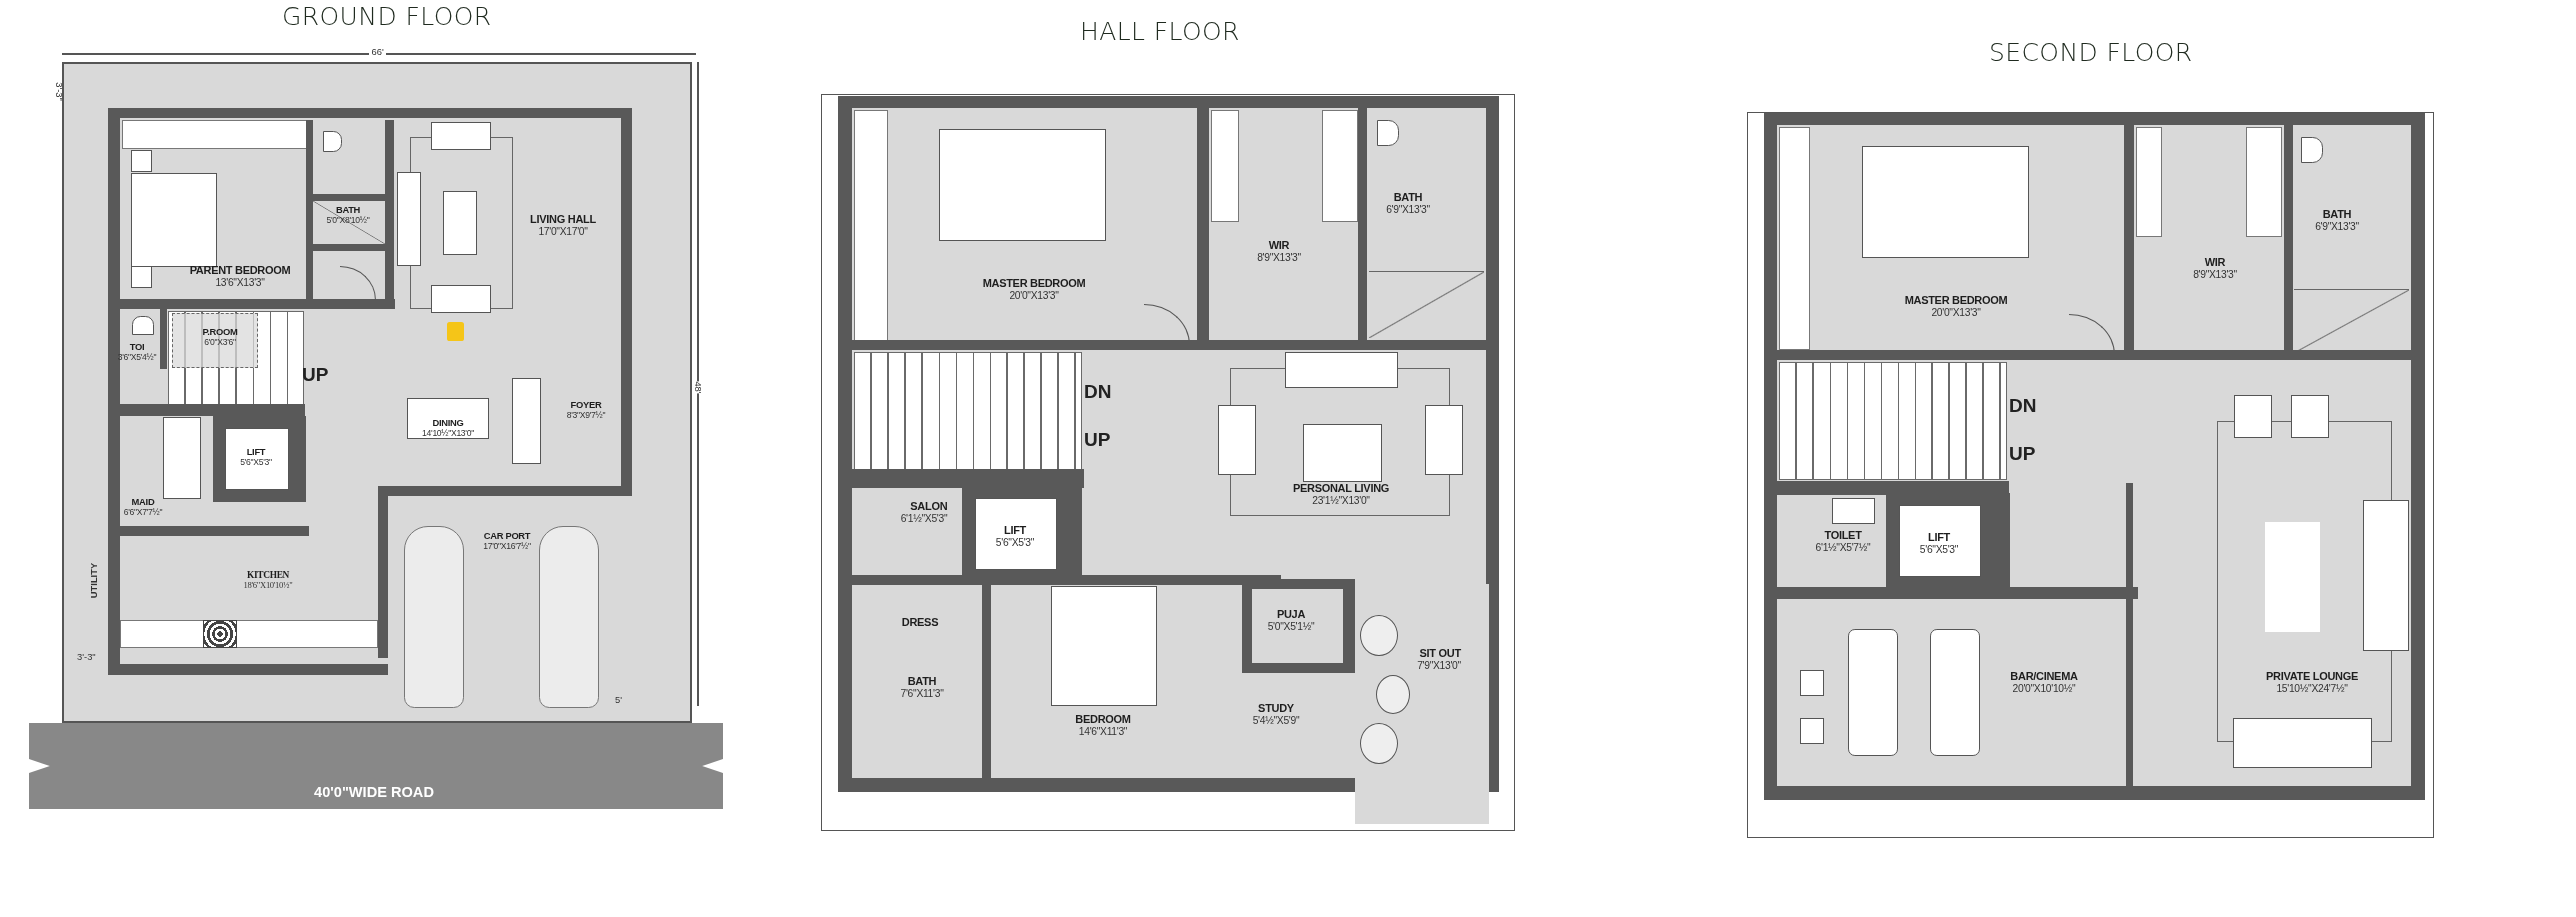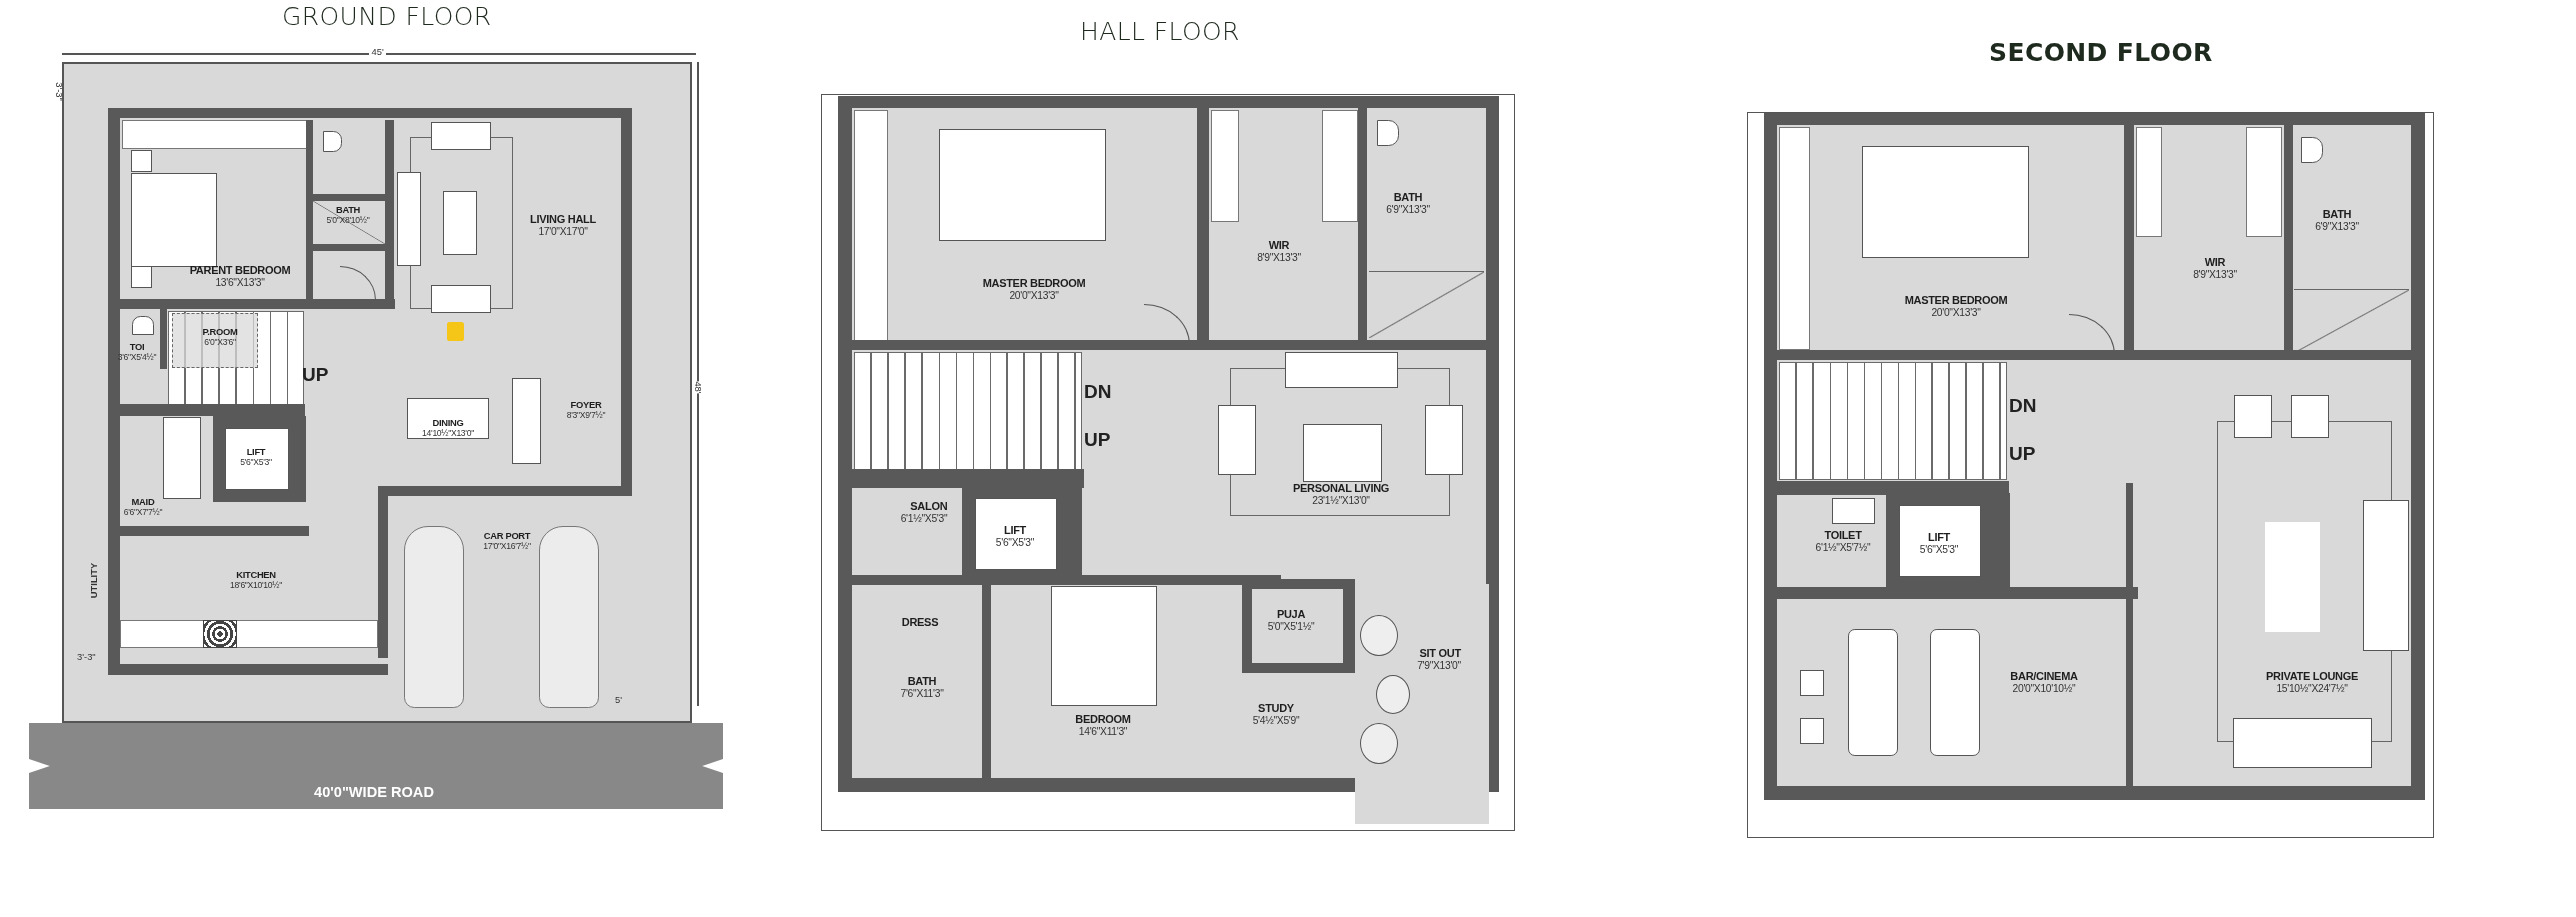--- a/index.html
+++ b/index.html
@@ -24,21 +24,21 @@
   .circ{position:absolute;border:1.7px solid #555;border-radius:50%;background:#eee;box-sizing:border-box;}
   .note-icon{position:absolute;width:17px;height:19px;background:#f5c518;border-radius:2.6px;}
 </style>
 </head>
 <body>
 
 <div>
   <div class="title" style="left:282px;top:1.7px;">GROUND FLOOR</div>
 
   <div class="abs" style="left:62px;top:53px;width:634px;height:1.7px;background:#555;"></div>
-  <div class="dimlbl" style="left:369px;top:46px;background:#fff;padding:0 2.6px;">45'</div>
+  <div class="dimlbl" style="left:369px;top:46px;background:#fff;padding:0 2.6px;">66'</div>
 
   <div class="abs" style="left:697px;top:62px;width:1.7px;height:644px;background:#555;"></div>
   <div class="dimlbl" style="left:692px;top:382px;background:#fff;transform:rotate(90deg);">48'</div>
 
   <div class="abs plot" style="left:62px;top:62px;width:630px;height:661px;border:2.6px double #555;"></div>
   <div class="dimlbl" style="left:50px;top:86px;transform:rotate(90deg);">3'-3"</div>
 
   <div class="abs wall" style="left:108px;top:108px;width:524px;height:567px;"></div>
   <div class="abs floorfill" style="left:120px;top:118px;width:501px;height:546px;"></div>
 
@@ -109,21 +109,21 @@
     <span class="dm" style="font-size:8.6px;">14'10½"X13'0"</span>
   </div>
   <div class="furn" style="left:512px;top:378px;width:29px;height:86px;"></div>
   <div class="room-label" style="left:586px;top:410px;">
     <span class="nm" style="font-size:9.4px;">FOYER</span>
     <span class="dm" style="font-size:8.6px;">8'3"X9'7½"</span>
   </div>
   <div class="abs wall" style="left:378px;top:486px;width:254px;height:10.3px;"></div>
   <div class="abs wall" style="left:378px;top:486px;width:10.3px;height:172px;"></div>
 
-  <div class="room-label" style="left:256px;top:580px;">
+  <div class="room-label" style="left:268px;top:580px;font-family:Liberation Serif, serif;">
     <span class="nm" style="font-size:9.4px;">KITCHEN</span>
     <span class="dm" style="font-size:8.6px;">18'6"X10'10½"</span>
   </div>
   <div class="abs white" style="left:120px;top:620px;width:258px;height:27.5px;border:0.9px solid #777;"></div>
   <div class="abs" style="left:203px;top:620px;width:34px;height:27.5px;background:repeating-radial-gradient(circle,#444 0 2.6px,#fff 2.6px 5.2px);border:0.9px solid #444;"></div>
   <div class="dimlbl" style="left:76px;top:575px;transform:rotate(-90deg);font-weight:bold;">UTILITY</div>
   <div class="dimlbl" style="left:77px;top:651px;">3'-3"</div>
 
   <div class="abs floorfill" style="left:388px;top:496px;width:244px;height:225px;"></div>
   <div class="car" style="left:404px;top:526px;width:60px;height:182px;"></div>
@@ -225,21 +225,21 @@
   <div class="circ" style="left:1360px;top:615px;width:38px;height:41px;"></div>
   <div class="circ" style="left:1376px;top:675px;width:34px;height:39px;"></div>
   <div class="circ" style="left:1360px;top:723px;width:38px;height:41px;"></div>
   <div class="room-label" style="left:1439px;top:659px;text-align:right;">
     <span class="nm">SIT OUT</span>
     <span class="dm">7'9"X13'0"</span>
   </div>
 </div>
 
 <div>
-  <div class="title" style="left:1989px;top:38px;font-weight:bold;">SECOND FLOOR</div>
+  <div class="title" style="left:1989px;top:38px;">SECOND FLOOR</div>
   <div class="abs" style="left:1747px;top:112px;width:687px;height:726px;border:1.3px solid #555;"></div>
   <div class="abs wall" style="left:1764px;top:113px;width:661px;height:687px;"></div>
   <div class="abs floorfill" style="left:1777px;top:125px;width:634px;height:661px;"></div>
 
   <div class="abs white" style="left:1779px;top:127px;width:31px;height:223px;border:0.9px solid #777;"></div>
   <div class="furn" style="left:1862px;top:146px;width:167px;height:112px;"></div>
   <div class="abs wall" style="left:2124px;top:125px;width:10.3px;height:230px;"></div>
   <div class="door" style="left:2069px;top:314px;width:46px;height:41px;"></div>
   <div class="room-label" style="left:1956px;top:306px;">
     <span class="nm">MASTER BEDROOM</span>

